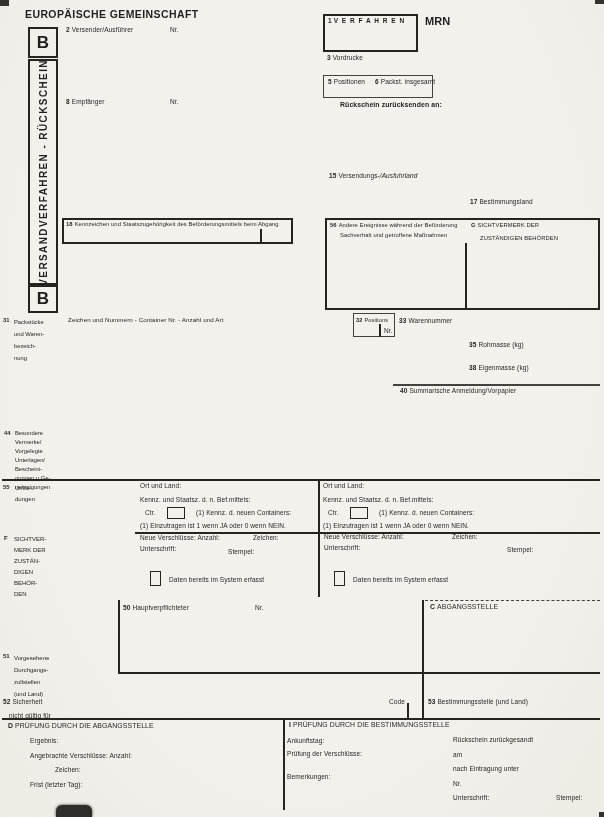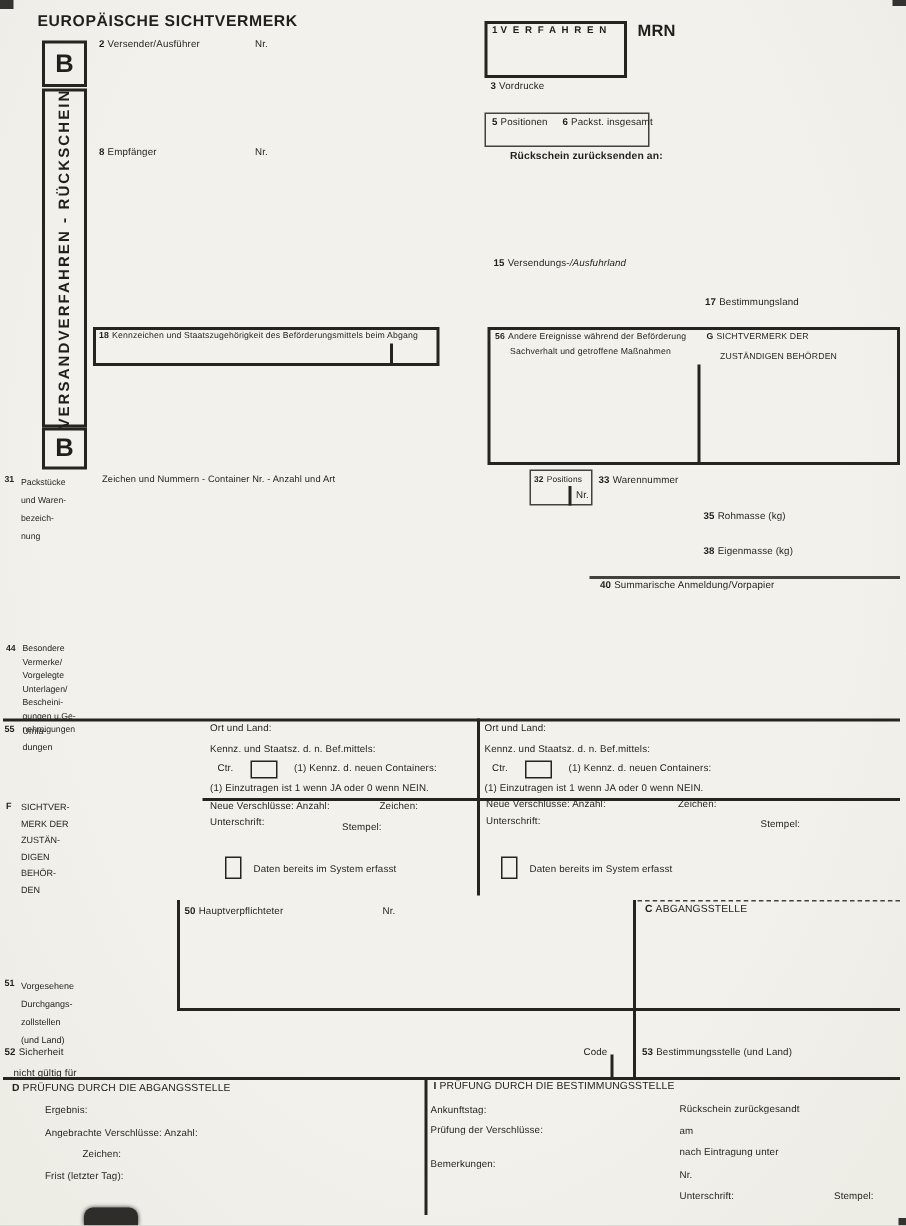--- a/index.html
+++ b/index.html
@@ -29,21 +29,21 @@
   .tc12{line-height:12px;}
   .tc11{line-height:11px;}
   .chk{position:absolute;border:1.5px solid #26241f;box-sizing:border-box;background:transparent;}
   .artifact{position:absolute;background:#35332f;}
 </style>
 </head>
 <body>
 
 <div id="page">
 
-  <div class="lbl bold-t" style="left:25px;top:8px;font-size:10.5px;letter-spacing:.4px">EUROPÄISCHE SICHTVERMERK</div>
+  <div class="lbl bold-t" style="left:25px;top:8px;font-size:10.5px;letter-spacing:.4px">EUROPÄISCHE GEMEINSCHAFT</div>
   <div class="lbl bold-t" style="left:425px;top:15px;font-size:11px">MRN</div>
 
   <div class="copybox" style="top:27px;height:31px">B</div>
   <div class="vstrip">
     <span class="vtext">VERSANDVERFAHREN - RÜCKSCHEIN</span>
   </div>
   <div class="copybox" style="top:285px;height:28px">B</div>
 
   <div class="hl" style="left:62px;top:24px;width:262px"></div>
   <div class="vl" style="left:62px;top:24px;height:398px"></div>

